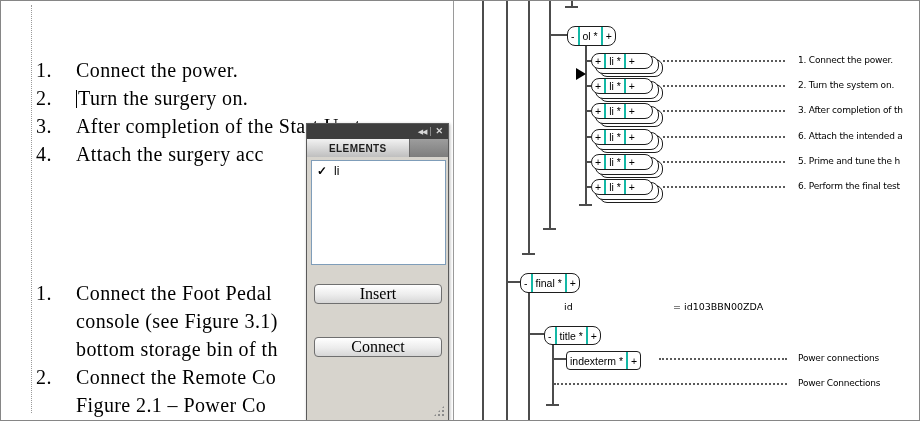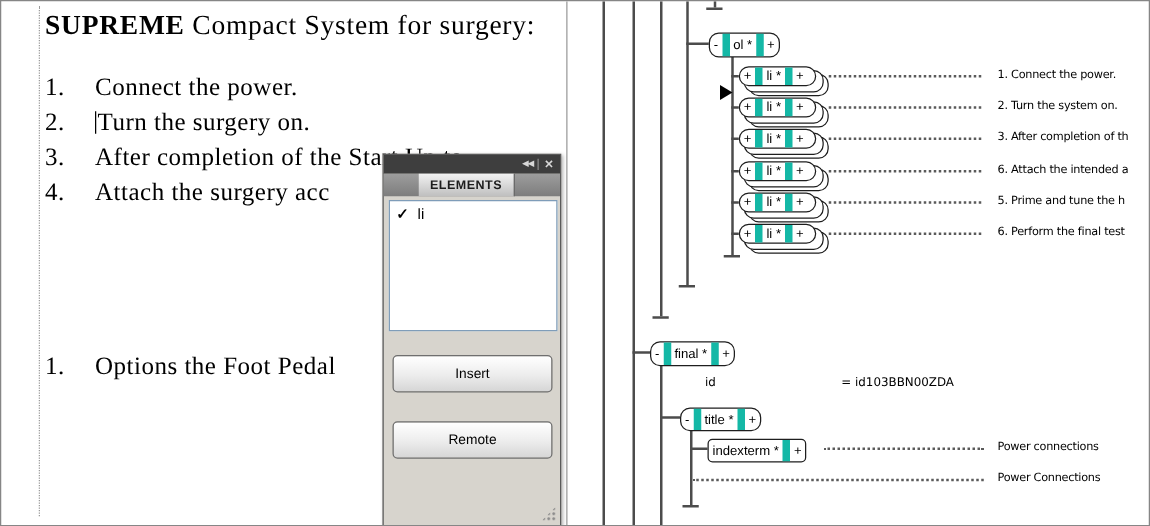--- a/index.html
+++ b/index.html
@@ -17,21 +17,21 @@
   .doc-num{display:inline-block;width:40px;}
   .caret{display:inline-block;width:1px;height:18px;background:#000;vertical-align:-3px;margin-right:1px;}
 
   
   .vl{position:absolute;width:2px;background:#4c4c4c;}
   .hl{position:absolute;height:2px;background:#4c4c4c;}
   .tcap{position:absolute;width:13px;height:2px;background:#4c4c4c;}
   .bubble{position:absolute;display:flex;align-items:stretch;background:#fff;border:1px solid #1e1e1e;
           border-radius:8px;font-size:10.5px;color:#000;z-index:3;}
   .bubble .cell{display:flex;align-items:center;justify-content:center;padding:0 3px;
-                border-left:6px solid #14b8a6;white-space:nowrap;}
+                border-left:2px solid #14b8a6;white-space:nowrap;}
   .bubble .cell:first-child{border-left:none;}
   .stackwrap{position:absolute;z-index:2;}
   .stackwrap .layer{position:absolute;width:100%;height:100%;background:#fff;border:1px solid #1e1e1e;border-radius:8px;}
   .stackwrap .layer.l1{left:4px;top:3px;}
   .stackwrap .layer.l2{left:8px;top:6px;}
   .stackwrap .bubble{position:absolute;left:0;top:0;width:100%;height:100%;box-sizing:border-box;}
   .arrow{position:absolute;width:0;height:0;border-left:10px solid #000;
          border-top:6px solid transparent;border-bottom:6px solid transparent;}
   .leader{position:absolute;border-top:2px dotted #5a5a5a;height:0;}
   .snip{position:absolute;left:797px;font-family:"DejaVu Sans",sans-serif;font-size:9px;
@@ -39,47 +39,50 @@
   .attr-txt{position:absolute;font-family:"DejaVu Sans",sans-serif;font-size:9.5px;color:#000;white-space:nowrap;}
 
   
   .panel{position:absolute;left:305px;top:122px;width:143px;height:298px;background:#d7d4cd;
          border:1px solid #5a5a5a;box-shadow:1px 1px 3px rgba(0,0,0,.3);z-index:10;box-sizing:border-box;}
   .panel-titlebar{height:15px;background:#3e3e3e;display:flex;justify-content:flex-end;align-items:center;padding:0 5px;}
   .pt-collapse{color:#d8d8d8;font-size:7px;line-height:1;letter-spacing:-1px;}
   .pt-sep{width:1px;height:9px;background:#8a8a8a;margin:0 4px;}
   .pt-close{color:#d8d8d8;font-size:9px;line-height:1;font-weight:bold;}
   .tabrow{height:18px;background:linear-gradient(#9d9d9d,#7d7d7d);display:flex;}
-  .tab{background:linear-gradient(#f2f2f2,#bfbfbf);border-right:1px solid #6a6a6a;padding:0 9px;
-       font-size:10px;font-weight:bold;color:#1d1d1d;display:flex;align-items:center;letter-spacing:0.4px;margin-left:28px;}
+  .tab{background:linear-gradient(#f2f2f2,#bfbfbf);border-right:1px solid #6a6a6a;padding:0 22px;
+       font-size:10px;font-weight:bold;color:#1d1d1d;display:flex;align-items:center;letter-spacing:0.4px;}
   .elist{position:absolute;left:4px;top:36px;width:133px;height:103px;background:#fff;border:1px solid #7f9db9;}
   .elist-item{display:flex;align-items:center;gap:7px;padding:3px 5px;font-size:12px;color:#000;}
   .elist-check{font-size:12px;font-weight:bold;}
-  .btn{position:absolute;left:7px;width:128px;height:30px;border:1px solid #6f6f6f;border-radius:4px;
-       background:linear-gradient(#ffffff,#ececec 55%,#d6d6d6);font-size:11px;line-height:18px;
-       text-align:center;color:#000;box-sizing:border-box;font-family:Liberation Sans, sans-serif;padding:0;}
+  .btn{position:absolute;left:7px;width:128px;height:20px;border:1px solid #6f6f6f;border-radius:4px;
+       background:linear-gradient(#ffffff,#ececec 55%,#d6d6d6);font-size:16px;line-height:18px;
+       text-align:center;color:#000;box-sizing:border-box;font-family:Liberation Serif, serif;padding:0;}
   .btn.focused{border-color:#44709d;box-shadow:0 0 0 2px #9ab6dd;}
   .grip{position:absolute;right:3px;bottom:3px;width:12px;height:12px;
         background-image:radial-gradient(circle,#8a8a8a 1px,transparent 1.2px);background-size:4px 4px;
         clip-path:polygon(100% 0,100% 100%,0 100%);}
 </style>
 </head>
 <body>
 
 <div class="screen">
 
   <div class="frame-dotted"></div>
 
-  <div class="doc-title"><b>SUPREME</b><span> Compact System for surgery:</span></div>
 
   <div class="doc-line" style="top:58px"><span class="doc-num">1.</span><span>Connect the power.</span></div>
   <div class="doc-line" style="top:86px"><span class="doc-num">2.</span><span class="caret"></span><span>Turn the surgery on.</span></div>
   <div class="doc-line" style="top:114px"><span class="doc-num">3.</span><span>After completion of the Start Up te</span></div>
   <div class="doc-line" style="top:142px"><span class="doc-num">4.</span><span>Attach the surgery acc</span></div>
-  <div class="doc-line" style="top:281px"><span class="doc-num">1.</span><span>Options the Foot Pedal</span></div>
+  <div class="doc-line" style="top:281px"><span class="doc-num">1.</span><span>Connect the Foot Pedal</span></div>
+  <div class="doc-line" style="top:309px"><span class="doc-num"></span><span>console (see Figure 3.1)</span></div>
+  <div class="doc-line" style="top:337px"><span class="doc-num"></span><span>bottom storage bin of th</span></div>
+  <div class="doc-line" style="top:365px"><span class="doc-num">2.</span><span>Connect the Remote Co</span></div>
+  <div class="doc-line" style="top:393px"><span class="doc-num"></span><span>Figure 2.1 – Power Co</span></div>
 
   <div class="page-edge"></div>
 
   <div class="vl" style="left:481px;top:0;height:419px"></div>
   <div class="vl" style="left:505px;top:0;height:419px"></div>
   <div class="vl" style="left:527px;top:0;height:252px"></div>
   <div class="tcap" style="left:521px;top:252px"></div>
   <div class="vl" style="left:548px;top:0;height:227px"></div>
   <div class="tcap" style="left:542px;top:227px"></div>
   <div class="vl" style="left:570px;top:0;height:5px"></div>
@@ -211,17 +214,17 @@
     <div class="tabrow">
       <div class="tab">ELEMENTS</div>
     </div>
     <div class="elist">
       <div class="elist-item">
         <span class="elist-check">✓</span>
         <span>li</span>
       </div>
     </div>
     <button class="btn" style="top:160px">Insert</button>
-    <button class="btn" style="top:213px">Remote</button>
+    <button class="btn" style="top:213px">Connect</button>
     <div class="grip"></div>
   </div>
 
 </div>
 
 </body></html>

